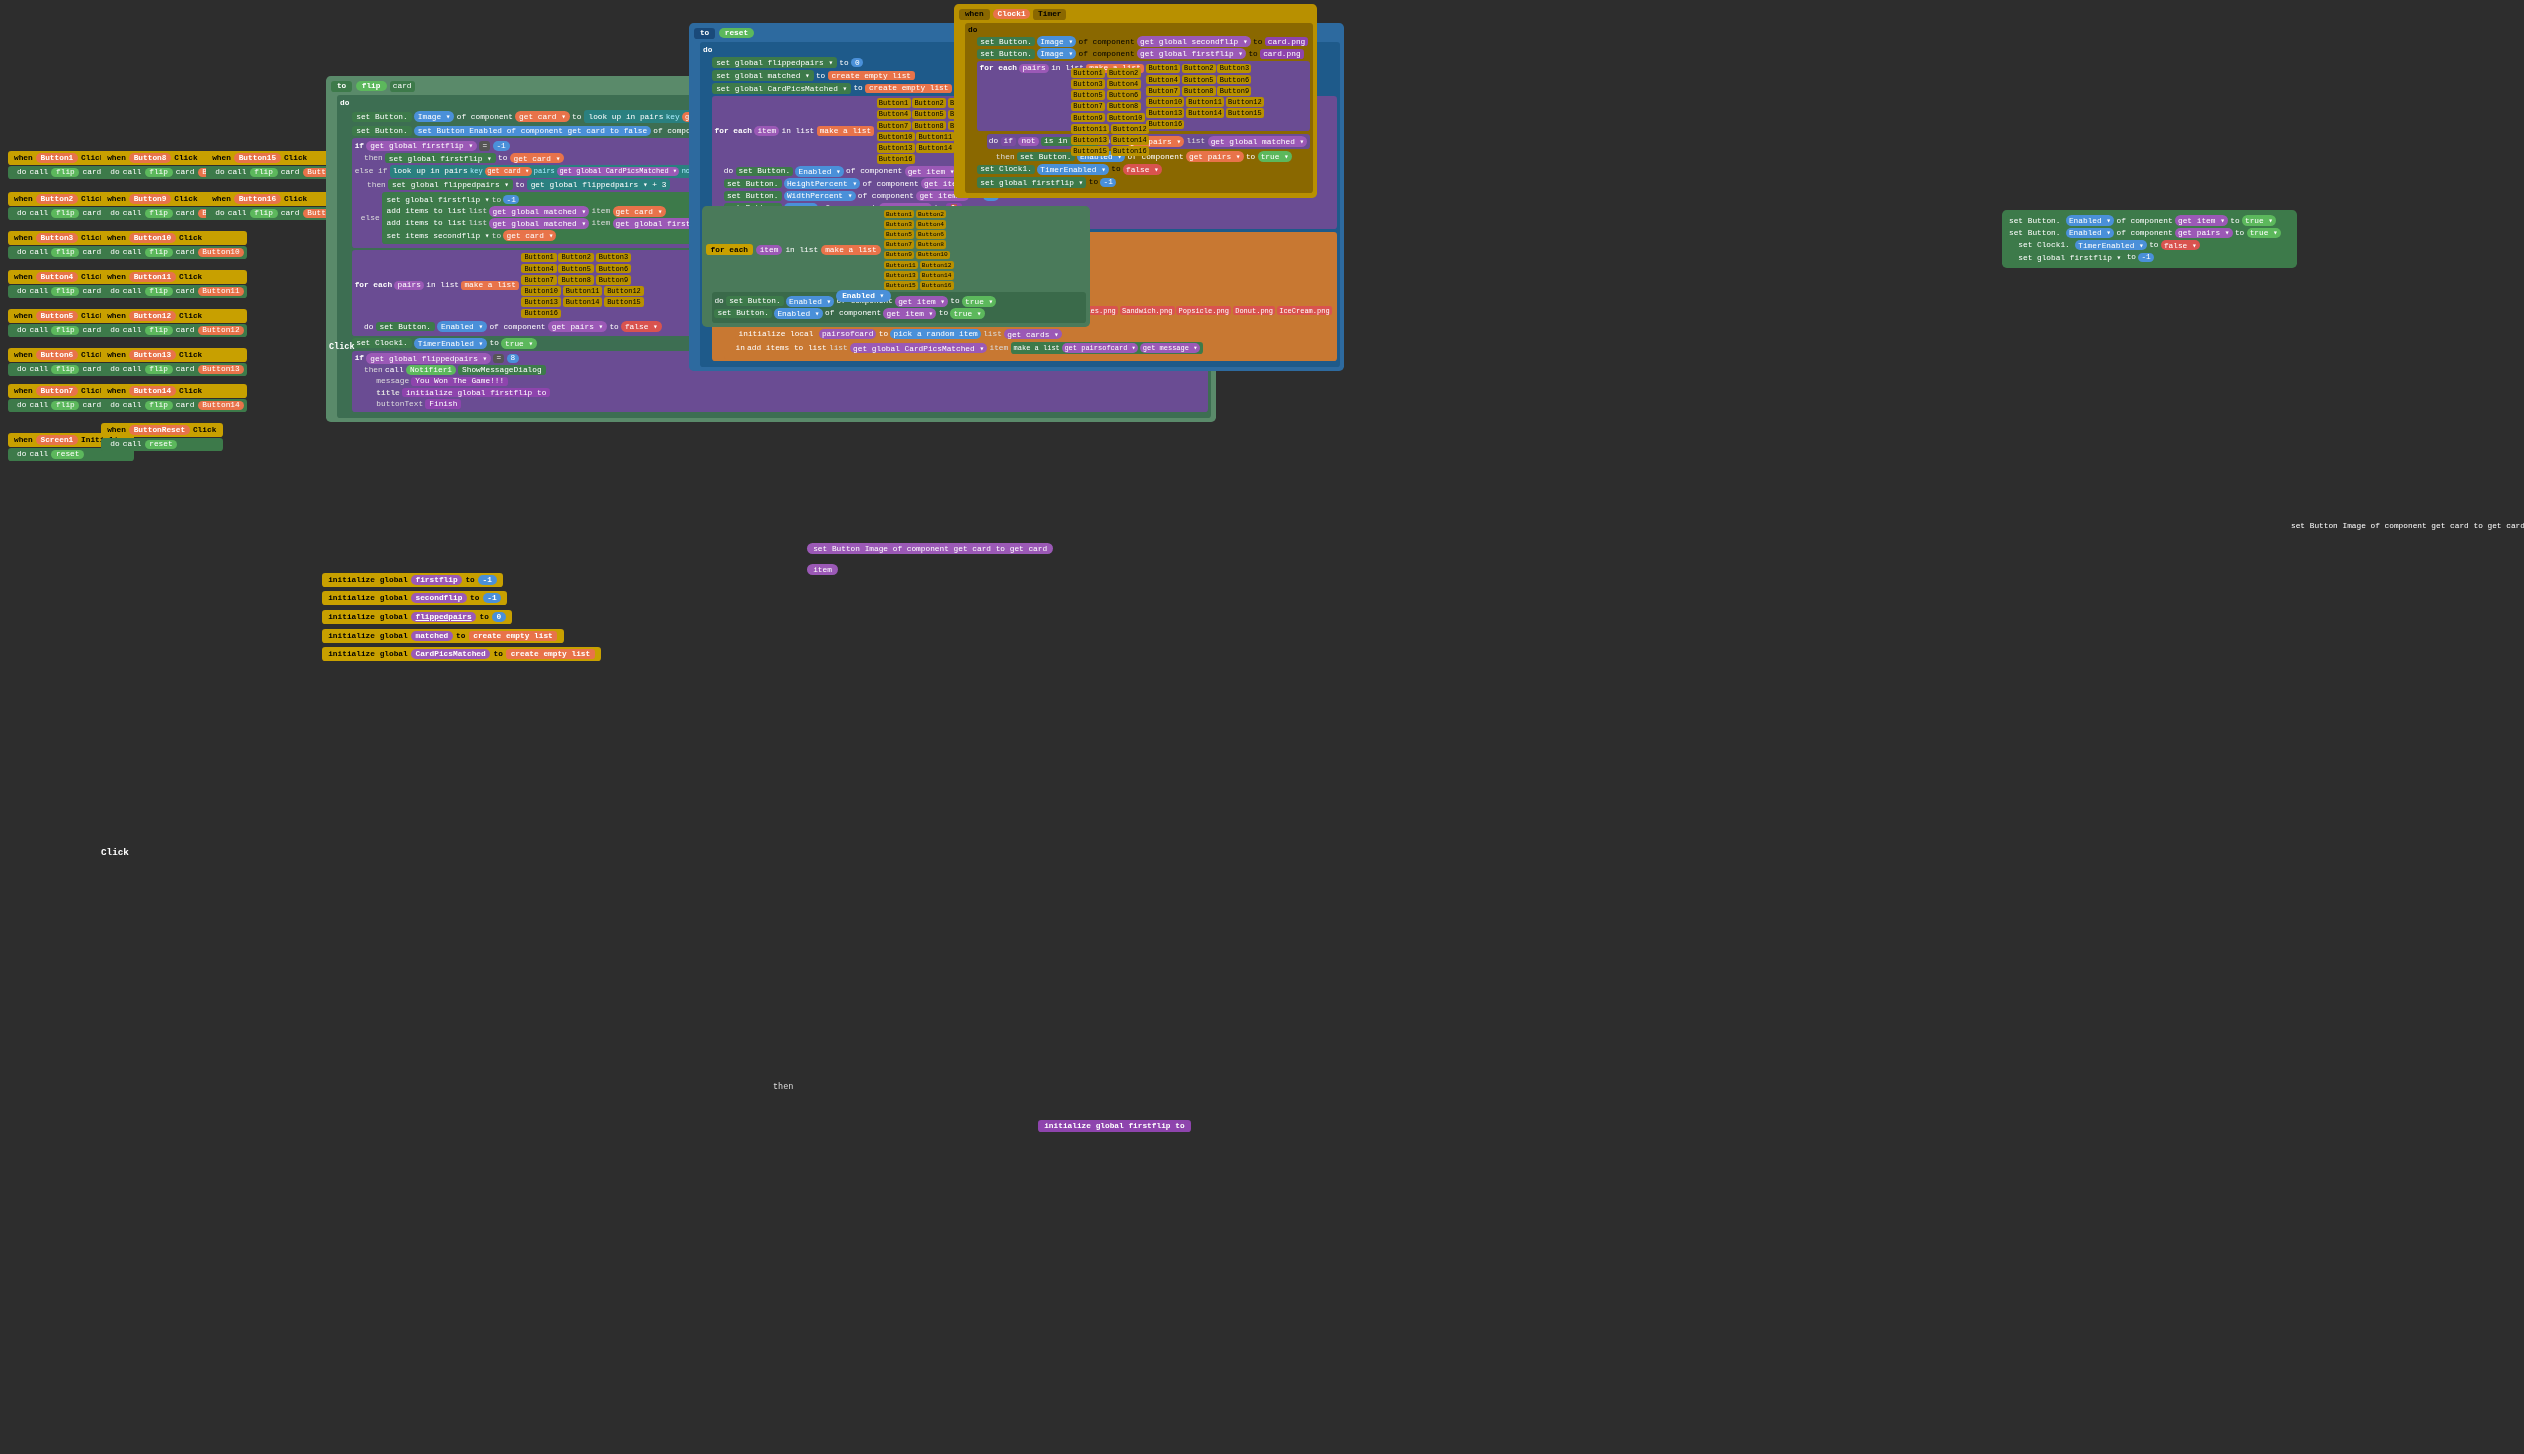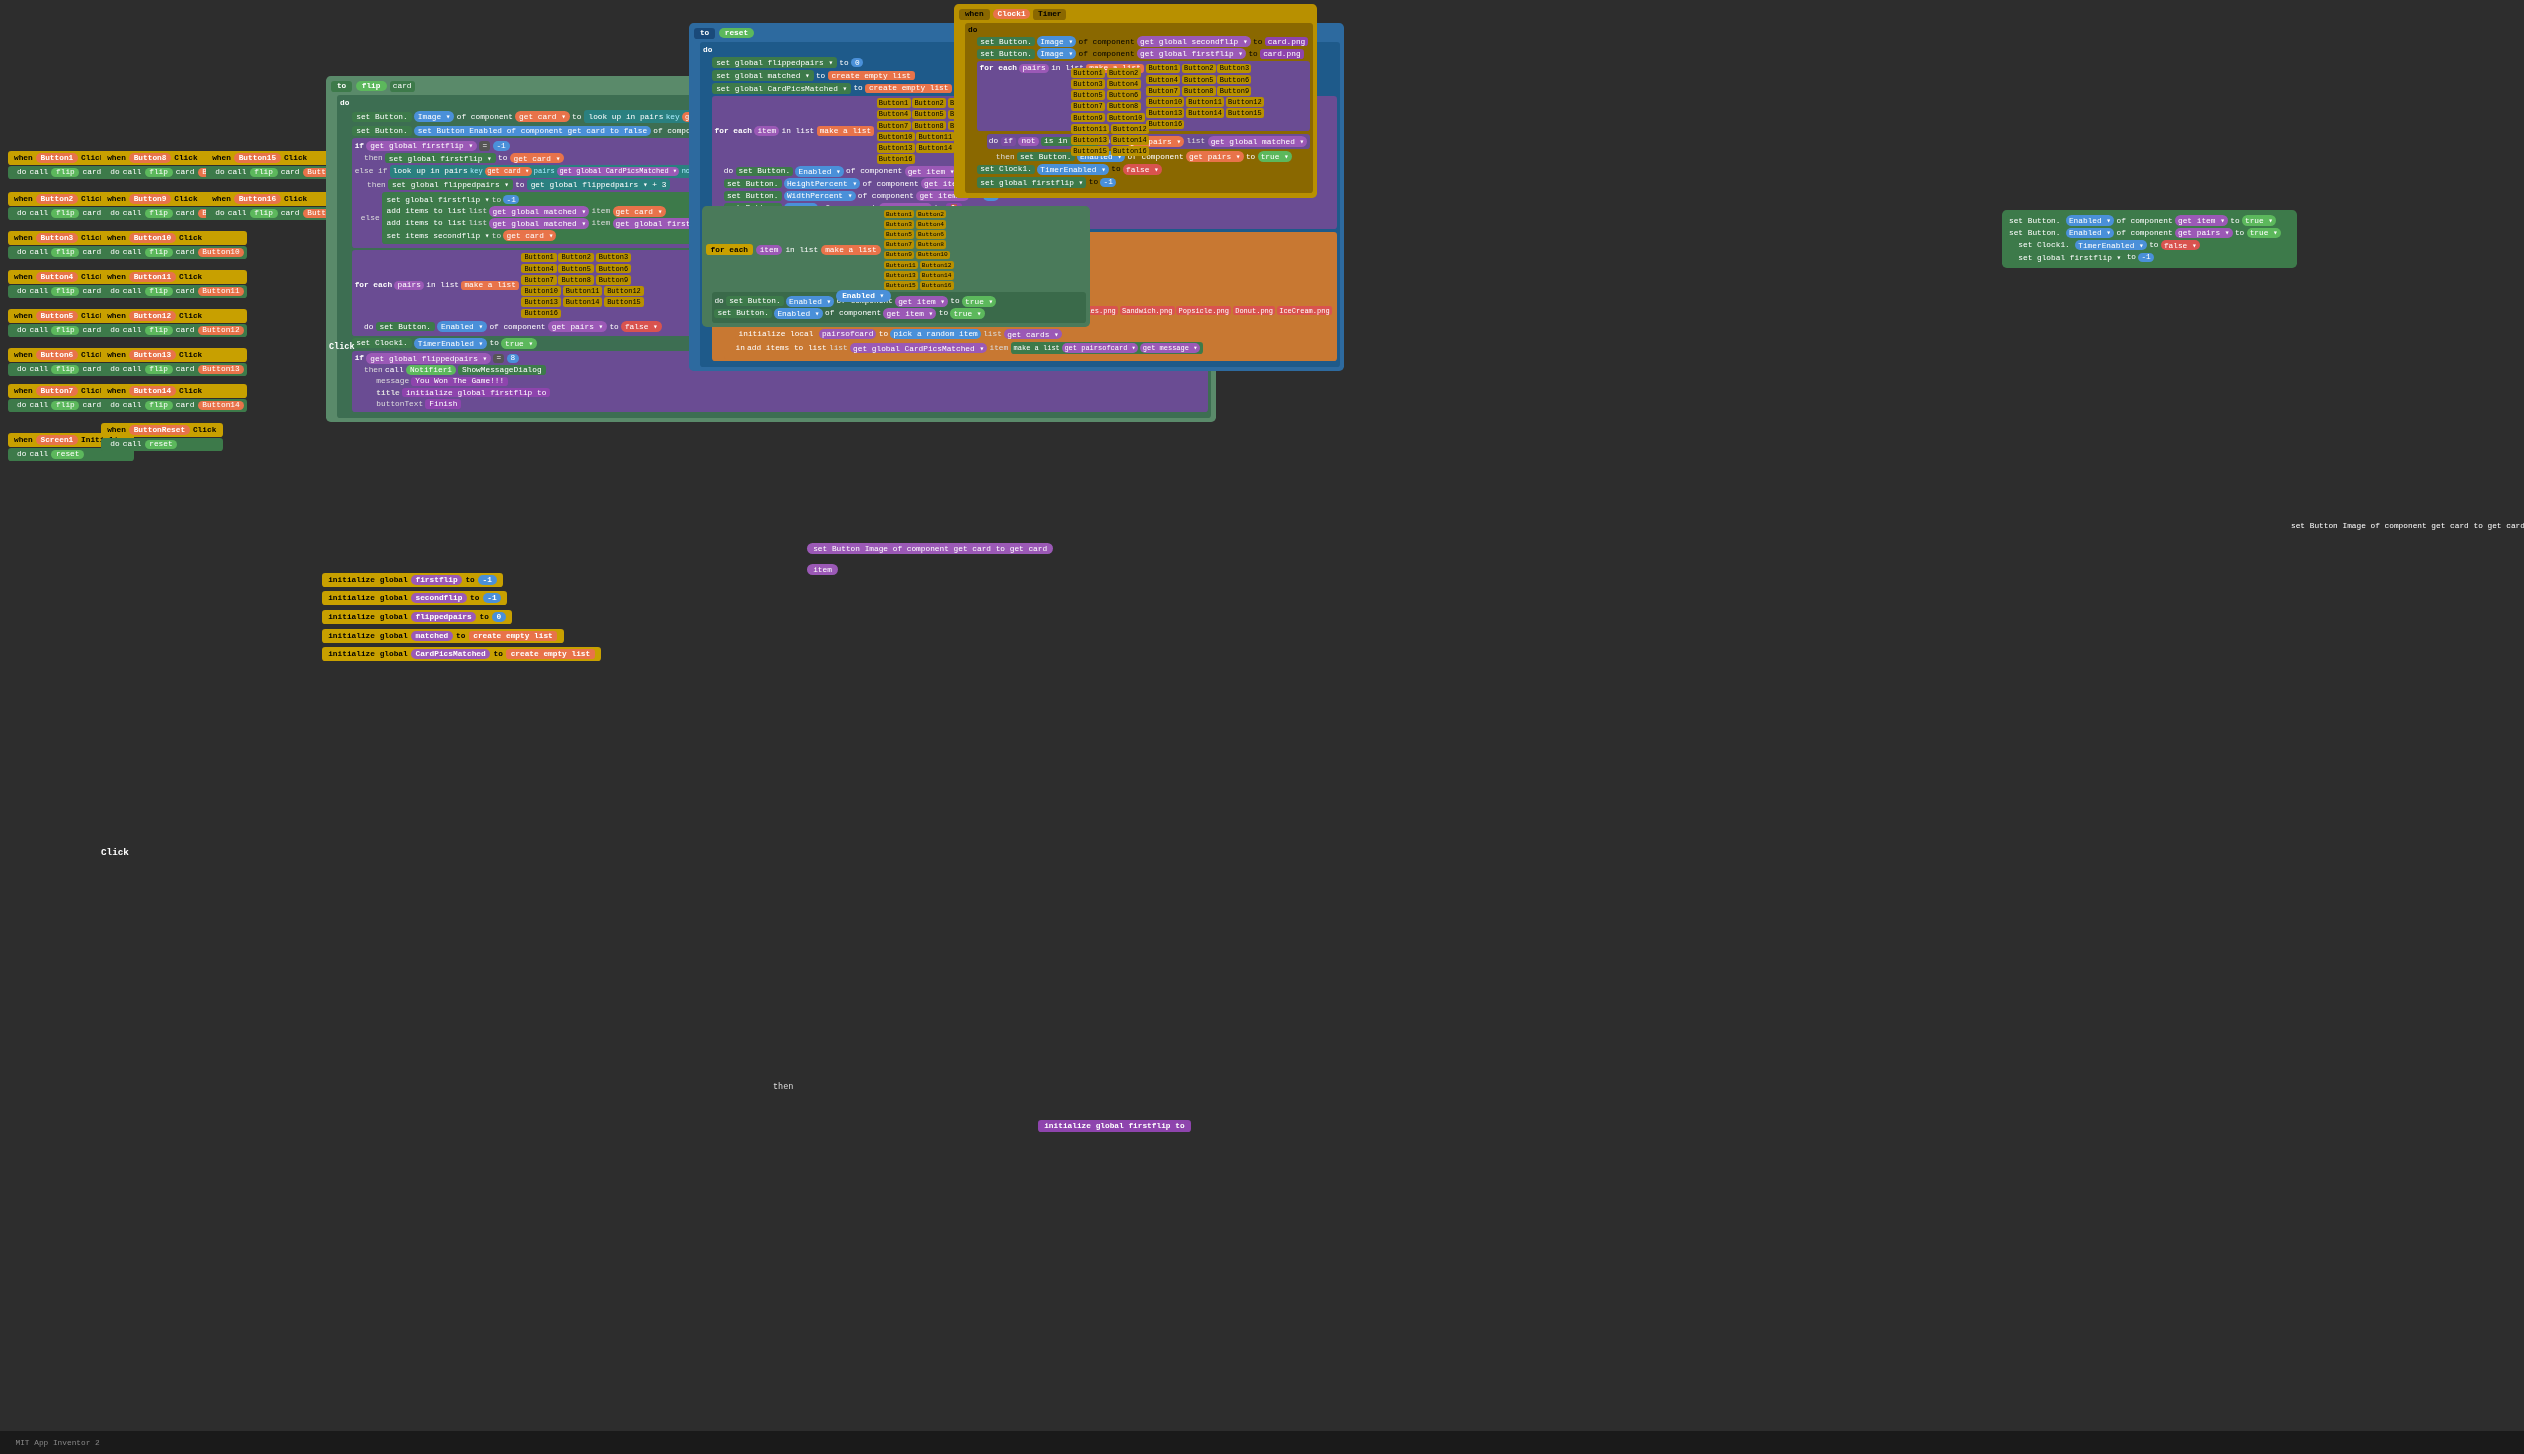--- a/index.html
+++ b/index.html
@@ -304,21 +304,21 @@
       <span>initialize global</span>
       <span style="background:#9b59b6; color:#fff; border-radius:7.8px; padding:0.8px 4.7px;">secondflip</span>
       <span>to</span>
       <span style="background:#4a90d9; color:#fff; border-radius:7.8px; padding:0.8px 4.7px;">-1</span>
     </div>
   </div>
 
   <div style="position:absolute; left:322px; top:610px;">
     <div style="background:#c8a000; color:#000; border-radius:3.1px; padding:2.3px 6.2px; font-size:7.8px; font-weight:bold; display:flex; align-items:center; gap:3.1px;">
       <span>initialize global</span>
-      <span style="background:#9b59b6; color:#fff; border-radius:7.8px; padding:0.8px 4.7px;">flippedpairs</span>
+      <span style="background:#9b59b6; color:#fff; border-radius:7.8px; padding:0.8px 4.7px;text-decoration:underline;">flippedpairs</span>
       <span>to</span>
       <span style="background:#4a90d9; color:#fff; border-radius:7.8px; padding:0.8px 4.7px;">0</span>
     </div>
   </div>
 
   <div style="position:absolute; left:322px; top:629px;">
     <div style="background:#c8a000; color:#000; border-radius:3.1px; padding:2.3px 6.2px; font-size:7.8px; font-weight:bold; display:flex; align-items:center; gap:3.1px;">
       <span>initialize global</span>
       <span style="background:#9b59b6; color:#fff; border-radius:7.8px; padding:0.8px 4.7px;">matched</span>
       <span>to</span>
@@ -954,18 +954,15 @@
       <span style="background:#b89000; color:#000; border-radius:2.3px; padding:0.8px 2.3px; font-size:7px;">Button10</span>
       <span style="background:#b89000; color:#000; border-radius:2.3px; padding:0.8px 2.3px; font-size:7px;">Button11</span>
       <span style="background:#b89000; color:#000; border-radius:2.3px; padding:0.8px 2.3px; font-size:7px;">Button12</span>
       <span style="background:#b89000; color:#000; border-radius:2.3px; padding:0.8px 2.3px; font-size:7px;">Button13</span>
       <span style="background:#b89000; color:#000; border-radius:2.3px; padding:0.8px 2.3px; font-size:7px;">Button14</span>
       <span style="background:#b89000; color:#000; border-radius:2.3px; padding:0.8px 2.3px; font-size:7px;">Button15</span>
       <span style="background:#b89000; color:#000; border-radius:2.3px; padding:0.8px 2.3px; font-size:7px;">Button16</span>
     </div>
   </div>
 
-  <div style="position:absolute; bottom:0; left:0; right:0; height:23px; background:#1a1a1a; display:flex; align-items:center; padding:0 15.5px; gap:15.5px;">
-    <span style="color:#888; font-size:7.8px;">MIT App Inventor 2</span>
-  </div>
 
 </div>
 
 
 </body></html>

